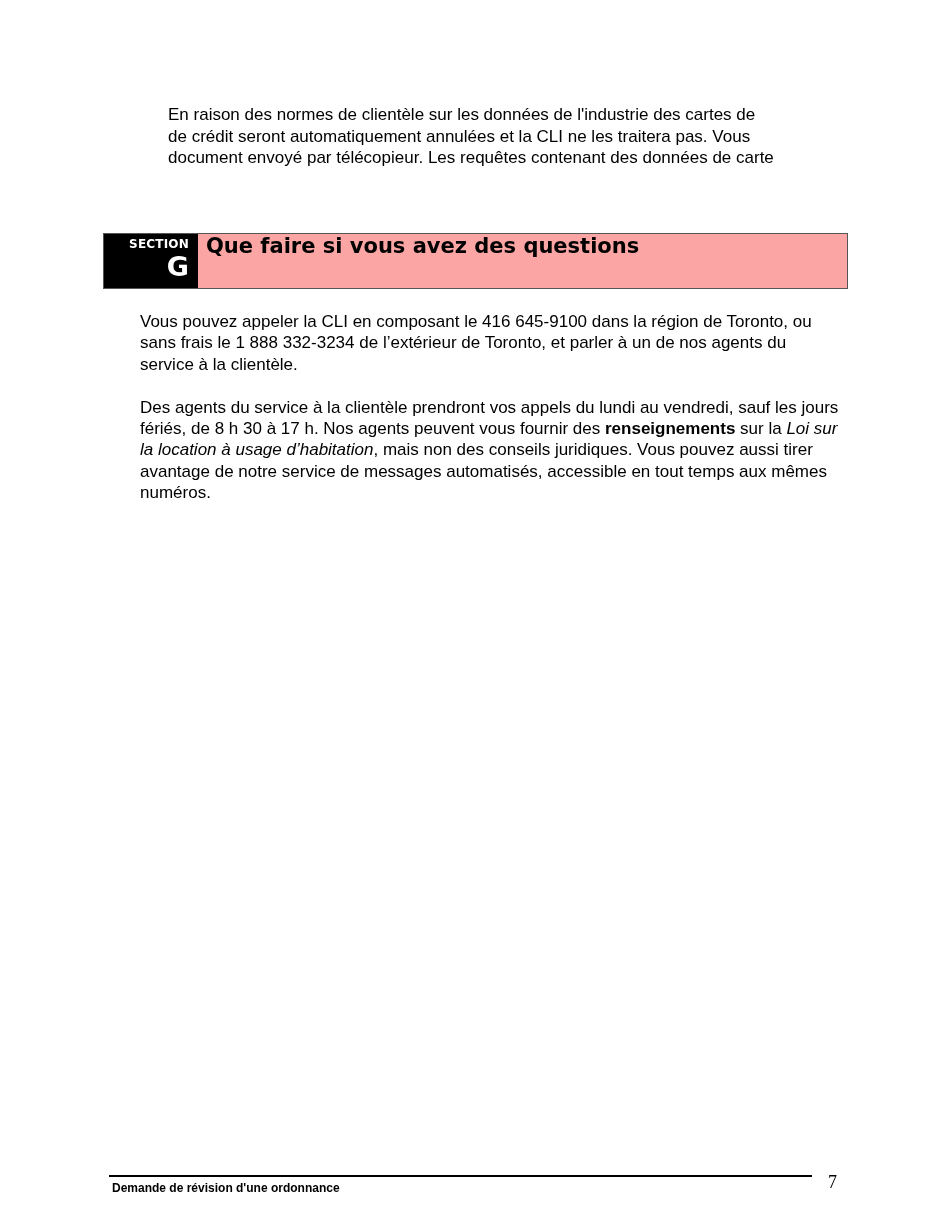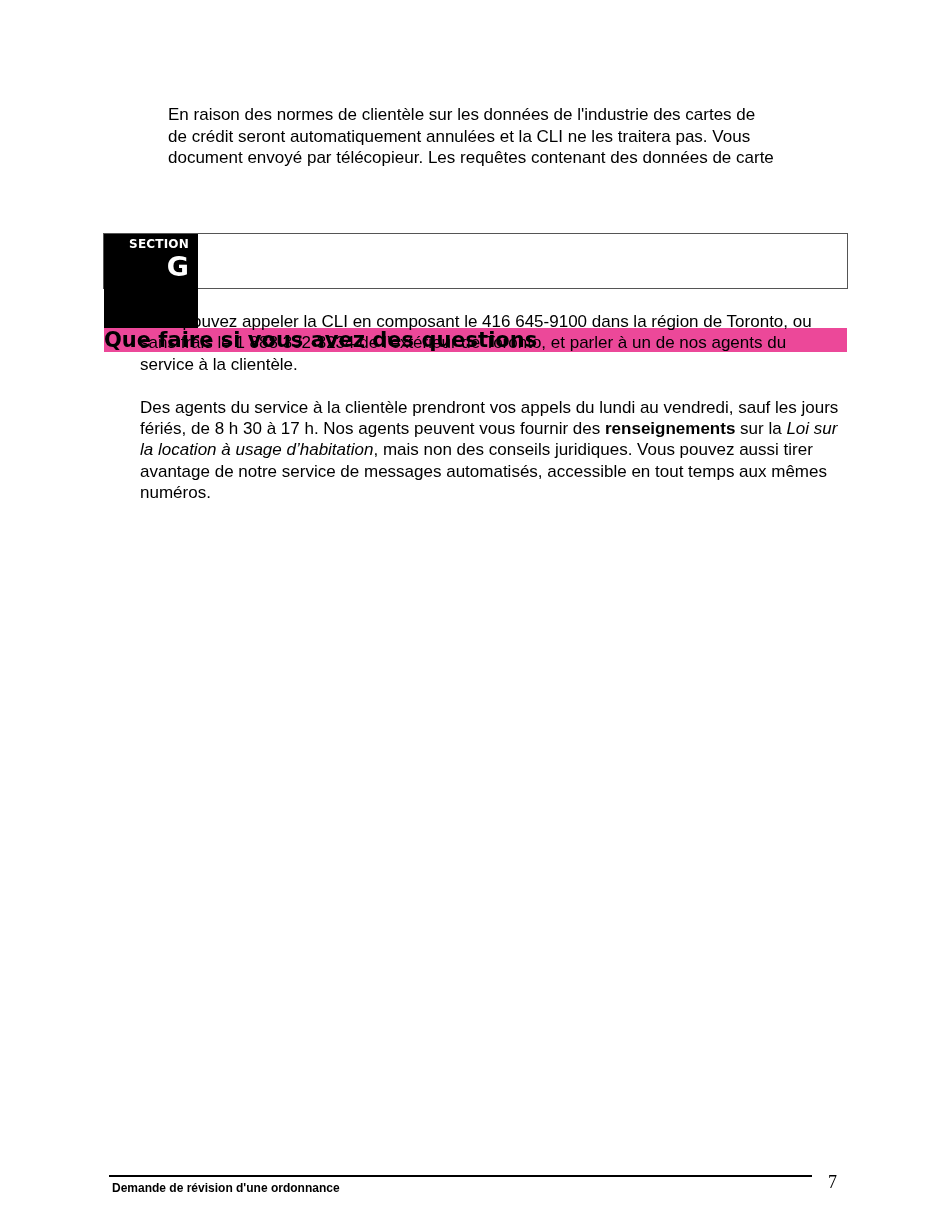--- a/index.html
+++ b/index.html
@@ -1,27 +1,27 @@
 <!DOCTYPE html>
 <html><head>
   <meta charset="utf-8">
   <style>
     html, body { margin: 0; padding: 0; background: #ffffff; }
     body { width: 950px; height: 1230px; position: relative; overflow: hidden;
            font-family: "Liberation Sans", sans-serif; color: #000; }
     .intro { position: absolute; left: 168px; top: 104px; width: 720px;
              font-size: 17px; line-height: 21.6px; }
     .section-header { position: absolute; left: 103px; top: 233px; width: 745px; height: 56px;
-                      border: 1px solid #555; box-sizing: border-box; display: flex; flex-direction: column; }
+                      border: 1px solid #555; box-sizing: border-box; display: flex; }
     .section-tag { width: 94px; background: #000; color: #fff; position: relative; flex: 0 0 94px; }
     .section-word { position: absolute; right: 9px; top: 3px; font-family: "DejaVu Sans", sans-serif;
                     font-weight: bold; font-size: 12px; letter-spacing: 0.2px; }
     .section-letter { position: absolute; right: 9px; top: 17px; font-family: "DejaVu Sans", sans-serif;
                       font-weight: bold; font-size: 27px; line-height: 32px; }
-    .section-title-box { flex: 1; background: #ec4899; display: flex; align-items: flex-end; }
+    .section-title-box { flex: 1; background: #fca5a5; display: flex; align-items: flex-start; padding-left: 8px; }
     .section-title { font-family: "DejaVu Sans", sans-serif; font-weight: bold; font-size: 21px; }
     .body { position: absolute; left: 140px; top: 311px; width: 700px; font-size: 17px; line-height: 21.4px; }
     .body p { margin: 0 0 21.4px 0; }
     .link { color: #0000ee; text-decoration: underline; }
     .footer-rule { position: absolute; left: 109px; top: 1175px; width: 703px; height: 0; border-top: 2.5px solid #000; }
     .footer-text { position: absolute; left: 112px; top: 1181px; font-size: 12px; font-weight: bold;
                    font-family: "Liberation Sans", sans-serif; }
     .page-num { position: absolute; left: 828px; top: 1172px; font-family: "Liberation Serif", serif; font-size: 18px; }
   </style>
 </head>

